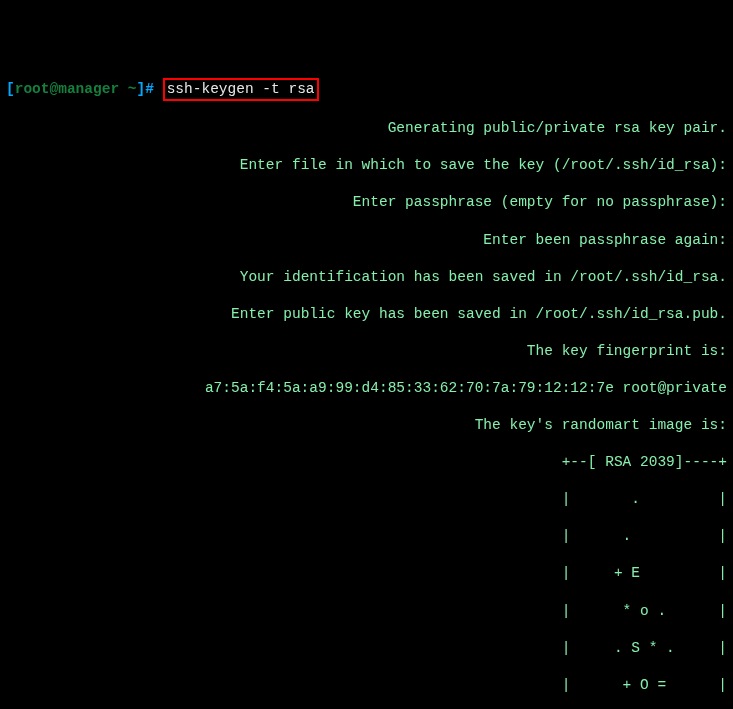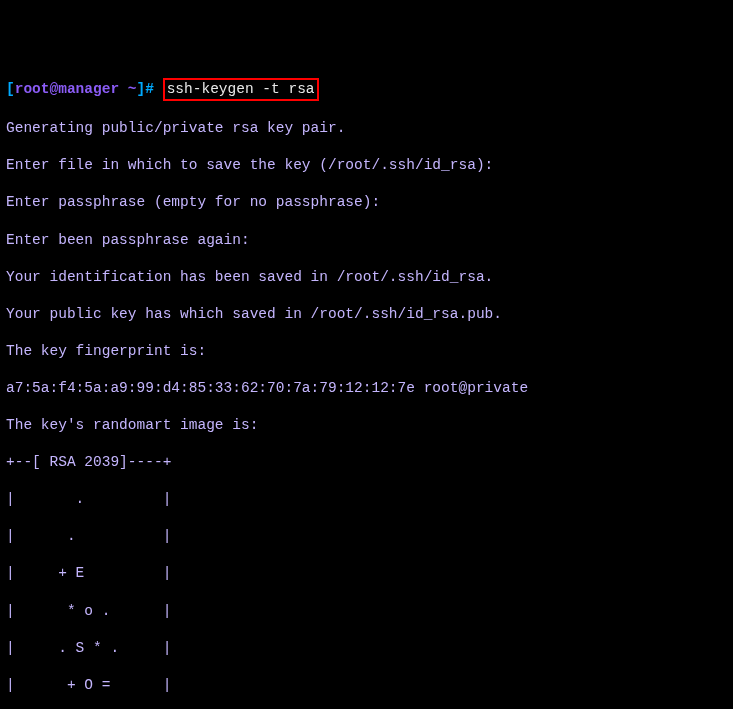--- a/index.html
+++ b/index.html
@@ -8,43 +8,43 @@
       font-family: 'Courier New', Consolas, monospace;
       font-size: 14.5px;
       line-height: 1.28;
       color: #e8e8e8;
       padding: 4px 6px;
       white-space: pre;
       width: 733px;
       position: relative;
     }
     .prompt-open { color: #00aaff; font-weight: bold; }
-    .prompt-user { color: #8b5cf6; font-weight: bold; }
+    .prompt-user { color: #15803d; font-weight: bold; }
     .prompt-close { color: #00aaff; font-weight: bold; }
     .cmd-box {
       border: 2px solid #ff0000;
       padding: 0 2px;
       display: inline-block;
       text-align: right;
     }
-    .output { color: #c4b5fd; }
+    .output { color: #86efac; text-align: right; }
     .line { display: block; }
   </style>
 </head>
 <body>
 
 
 
 <span class="line"><span class="prompt-open">[</span><span class="prompt-user">root@manager ~</span><span class="prompt-close">]#</span> <span class="cmd-box">ssh-keygen -t rsa</span></span>
 <span class="line output">Generating public/private rsa key pair.</span>
 <span class="line output">Enter file in which to save the key (/root/.ssh/id_rsa):</span>
 <span class="line output">Enter passphrase (empty for no passphrase):</span>
 <span class="line output">Enter been passphrase again:</span>
 <span class="line output">Your identification has been saved in /root/.ssh/id_rsa.</span>
-<span class="line output">Your public key has which saved in /root/.ssh/id_rsa.pub.</span>
+<span class="line output">Enter public key has been saved in /root/.ssh/id_rsa.pub.</span>
 <span class="line output">The key fingerprint is:</span>
 <span class="line output">a7:5a:f4:5a:a9:99:d4:85:33:62:70:7a:79:12:12:7e root@private</span>
 <span class="line output">The key's randomart image is:</span>
 <span class="line output">+--[ RSA 2039]----+</span>
 <span class="line output">|       .         |</span>
 <span class="line output">|      .          |</span>
 <span class="line output">|     + E         |</span>
 <span class="line output">|      * o .      |</span>
 <span class="line output">|     . S * .     |</span>
 <span class="line output">|      + O =      |</span>

